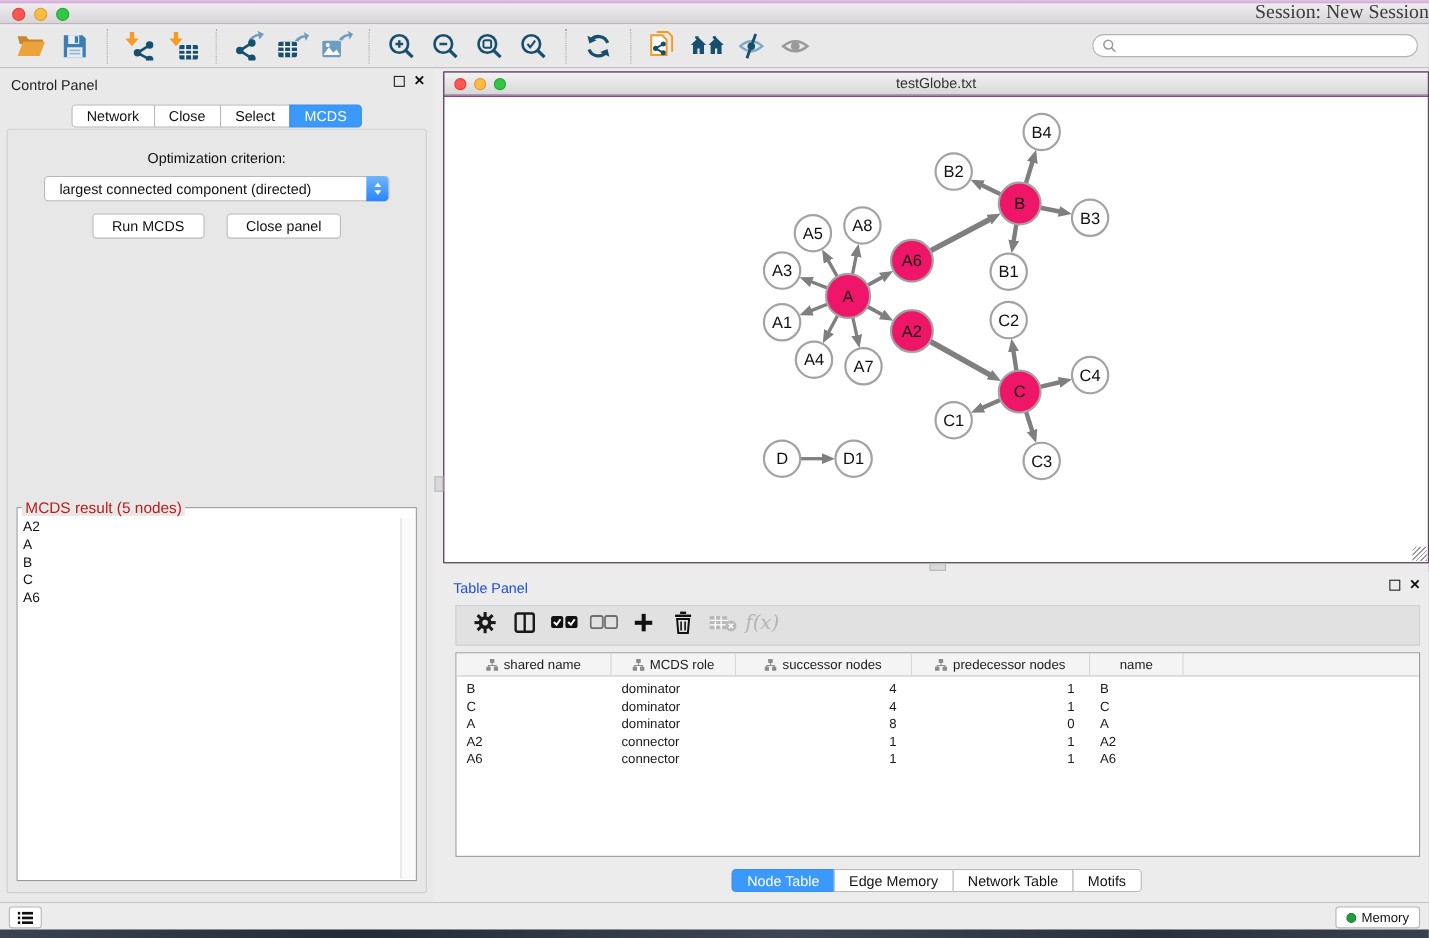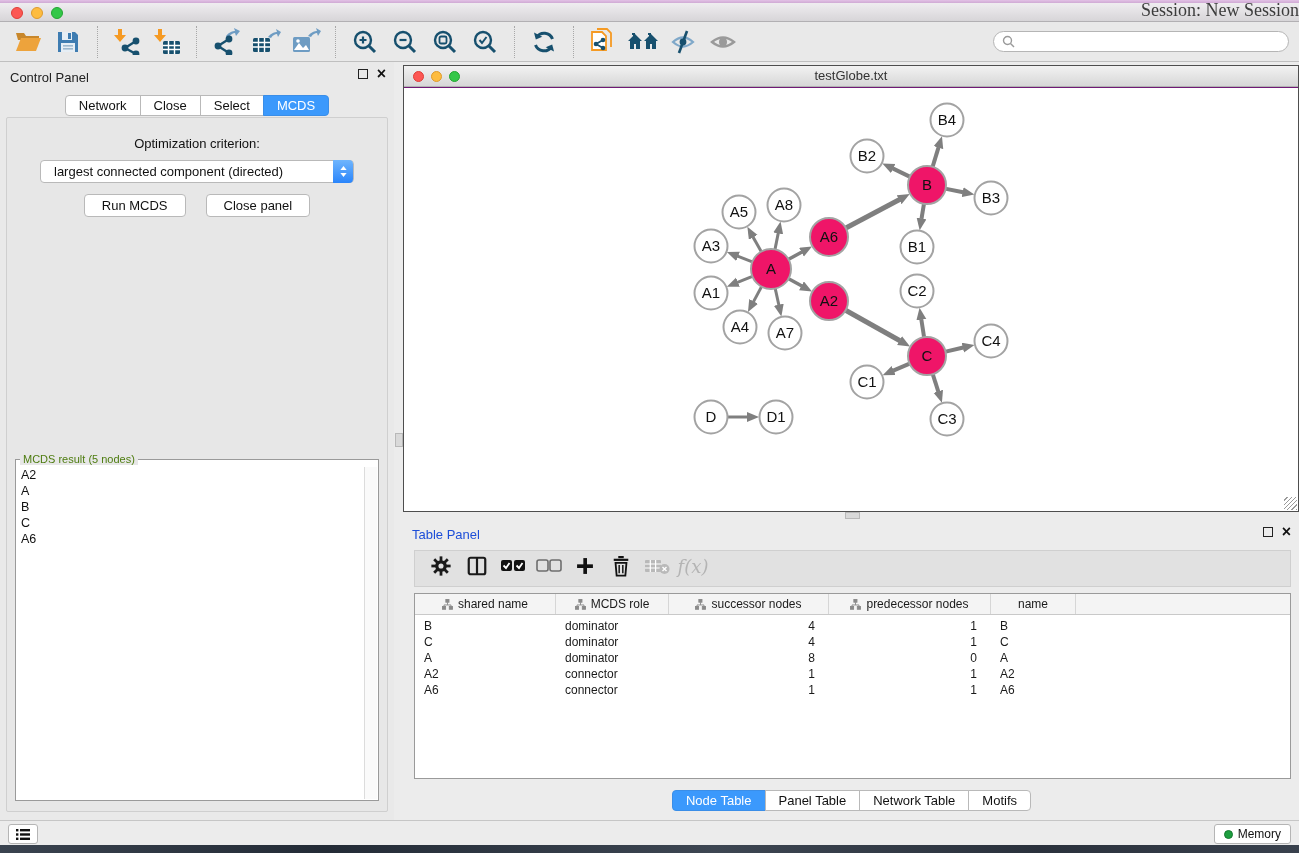--- a/index.html
+++ b/index.html
@@ -35,21 +35,21 @@
   .tab:first-child{border-radius:4px 0 0 4px;margin-left:0;}
   .tab:last-child{border-radius:0 4px 4px 0;}
   .tab.active{background:#3b99fc;border-color:#3a8ee8;color:#fff;}
   .cp-body{position:absolute;left:6px;right:6px;top:55px;bottom:8px;border:1px solid #cfcfcf;background:#e7e7e7;border-radius:2px;}
   .opt-label{text-align:center;margin-top:18px;font-size:13px;color:#111;}
   .combo{width:314px;height:23px;margin:9px auto 0;background:#fff;border:1px solid #b9b9b9;border-radius:4px;position:relative;font-size:13px;line-height:21px;padding-left:13px;color:#111;}
   .combo .stepper{position:absolute;right:0;top:-1px;bottom:-1px;width:20px;background:linear-gradient(#6fb5fd,#2a85fb);border-radius:0 4px 4px 0;display:flex;align-items:center;justify-content:center;}
   .btn-row{display:flex;justify-content:center;gap:20px;margin-top:11px;}
   .mac-btn{background:#fff;border:1px solid #b9b9b9;border-radius:4px;font-size:13px;font-family:"Liberation Sans",sans-serif;padding:3px 17px;color:#111;}
   .mcds-fieldset{position:absolute;left:8px;right:8px;top:335px;bottom:10px;border:1px solid #9a9a9a;background:#fff;font-size:12.5px;padding:0;}
-  .mcds-fieldset legend{margin-left:4px;padding:0 3px;font-size:11px;color:#4d7c0f;background:#e7e7e7;}
+  .mcds-fieldset legend{margin-left:4px;padding:0 3px;font-size:14px;color:#b91c1c;background:#e7e7e7;}
   .mcds-list{position:absolute;left:1px;right:15px;top:2px;bottom:1px;overflow:hidden;background:#fff;}
   .mcds-list .li{font-size:12.5px;line-height:16px;padding-left:4px;color:#111;}
   .mcds-scroll{position:absolute;right:1px;top:2px;bottom:1px;width:13px;background:#fafafa;border-left:1px solid #dcdcdc;}
 
   
   .net-win{position:absolute;left:403px;top:65px;width:896px;height:447px;border:1px solid #4e4e4e;background:#701a75;}
   .net-title{position:relative;height:21px;background:linear-gradient(#f2f2f2,#d7d7d7);border-bottom:1px solid #b2b2b2;text-align:center;font-size:13px;line-height:20px;color:#333;}
   .net-title .lights{left:9px;top:5px;gap:7px;}
   .net-title .light{width:11px;height:11px;}
   .net-canvas{position:absolute;left:0;top:22px;right:0;bottom:0;background:#fff;overflow:hidden;}
@@ -564,21 +564,21 @@
           </div>
           <div class="tr">
             <div class="td c0">A6</div>
             <div class="td c1">connector</div>
             <div class="td c2">1</div>
             <div class="td c3">1</div>
             <div class="td c4">A6</div>
           </div>
         </div>
     </div>
-    <div class="tp-tabs" id="tp-tabs"><span class="tab active">Node Table</span><span class="tab">Panel Table</span><span class="tab">Network Table</span><span class="tab">Motifs</span></div>
+    <div class="tp-tabs" id="tp-tabs"><span class="tab active">Node Table</span><span class="tab">Edge Memory</span><span class="tab">Network Table</span><span class="tab">Motifs</span></div>
   </div>
 
   <div class="statusbar">
     <span class="list-btn">
       <svg width="14" height="13" viewBox="0 0 14 13">
           <g fill="#111">
             <rect x="0" y="1" width="2.4" height="2.4"></rect>
             <rect x="4" y="1" width="10" height="2.4"></rect>
             <rect x="0" y="5.3" width="2.4" height="2.4"></rect>
             <rect x="4" y="5.3" width="10" height="2.4"></rect>

